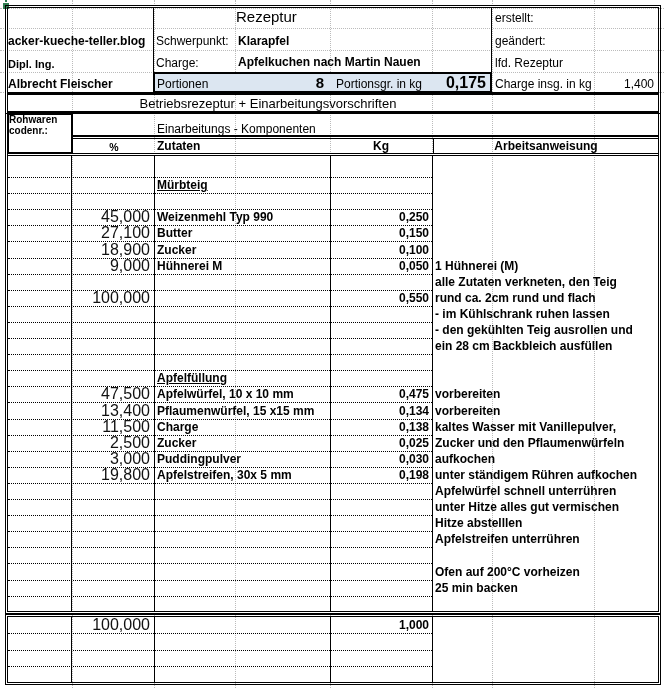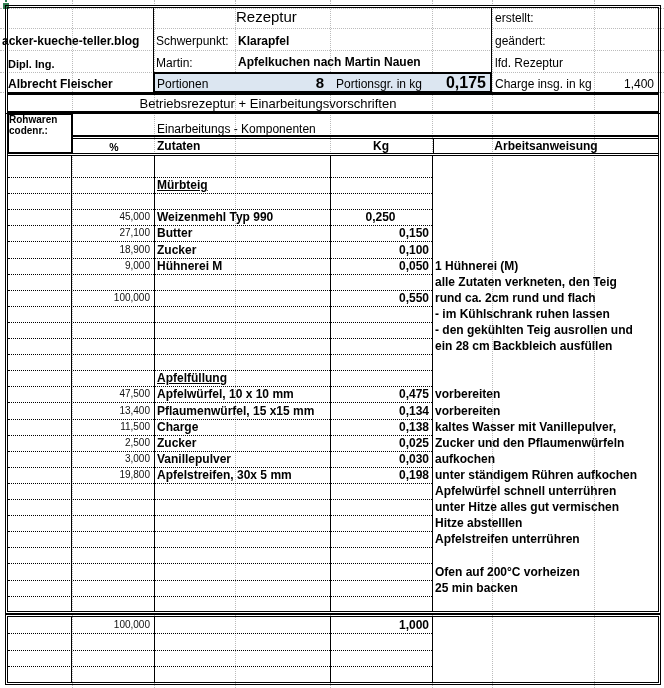--- a/index.html
+++ b/index.html
@@ -12,21 +12,21 @@
   .solid-l { position:absolute; width:0; border-left:1.5px solid #000; }
   .solid-h { position:absolute; height:0; border-top:1.5px solid #000; }
   .dot-h { position:absolute; height:0; border-top:1px dotted #000; }
   .thick-h { position:absolute; height:0; border-top:3px solid #000; }
   .txt { position:absolute; white-space:nowrap; font-size:12px; line-height:14px; }
   .b { font-weight:bold; }
   .r { text-align:right; }
   .c { text-align:center; }
   .u { text-decoration:underline; }
   .sm { font-size:11px; }
-  .pct { font-size:10px; color:#111; }
+  .pct { font-size:16px; color:#111; }
   .sel { position:absolute; width:6px; height:6px; background:#2e7d4f; left:3px; top:3px; }
   .sel-line { position:absolute; left:5px; top:0; width:2px; height:8px; border-left:2px dotted #2e7d4f; }
 </style>
 </head>
 <body>
 
 <div class="vline-dot" style="left:235px"></div>
 <div class="vline-dot" style="left:492px"></div>
 <div class="vline-dot" style="left:594px"></div>
 <div class="vline-dot" style="left:72px"></div>
@@ -47,26 +47,26 @@
 <div class="solid-l" style="left:153px; top:8px; height:86px;"></div>
 <div class="solid-l" style="left:491px; top:8px; height:86px;"></div>
 
 <div class="box" style="left:153px; top:72px; width:339px; height:21px; background:#dce6f1; border:2px solid #000;"></div>
 
 <div class="thick-h" style="left:7px; top:92px; width:651px;"></div>
 <div class="thick-h" style="left:7px; top:111px; width:651px;"></div>
 
 <div class="txt" style="left:236px; top:8px; font-size:15px; line-height:18px;">Rezeptur</div>
 
-<div class="txt b" style="left:2px; top:34px;text-align:center;">acker-kueche-teller.blog</div>
+<div class="txt b" style="left:8px; top:34px;text-align:center;">acker-kueche-teller.blog</div>
 <div class="txt" style="left:156px; top:34px;">Schwerpunkt:</div>
 <div class="txt b" style="left:238px; top:34px;">Klarapfel</div>
 
 <div class="txt b sm" style="left:8px; top:57px;">Dipl. Ing.</div>
-<div class="txt" style="left:156px; top:56px;">Martin:</div>
+<div class="txt" style="left:156px; top:56px;">Charge:</div>
 <div class="txt b" style="left:238px; top:54px; font-size:12px; line-height:17px;">Apfelkuchen nach Martin Nauen</div>
 
 <div class="txt b" style="left:8px; top:77px;">Albrecht Fleischer</div>
 <div class="txt" style="left:157px; top:77px;">Portionen</div>
 <div class="txt b r" style="left:300px; top:74px; width:24px; font-size:15px; line-height:18px;">8</div>
 <div class="txt" style="left:336px; top:77px;">Portionsgr. in kg</div>
 <div class="txt b r" style="left:420px; top:74px; width:66px; font-size:16px; line-height:18px;">0,175</div>
 
 <div class="txt" style="left:495px; top:11px;">erstellt:</div>
 <div class="txt" style="left:495px; top:34px;">geändert:</div>
@@ -97,21 +97,21 @@
 <div class="solid-l" style="left:330px; top:156px; height:456px;"></div>
 <div class="solid-l" style="left:432px; top:156px; height:456px;"></div>
 <div id="body-rows">
     <div class="dot-h" style="left: 8px; width: 424px; top: 177px;"></div>
     <div class="dot-h" style="left: 8px; width: 424px; top: 193.1px;"></div>
     <div class="txt b u" style="left: 157px; top: 178.1px;">Mürbteig</div>
     <div class="dot-h" style="left: 8px; width: 424px; top: 209.2px;"></div>
     <div class="dot-h" style="left: 8px; width: 424px; top: 225.3px;"></div>
     <div class="txt pct r" style="left: 74px; top: 210.3px; width: 76px;">45,000</div>
     <div class="txt b" style="left: 157px; top: 210.3px;">Weizenmehl Typ 990</div>
-    <div class="txt b r" style="left: 332px; top: 210.3px; width: 97px; text-align: center;">0,250</div>
+    <div class="txt b r" style="left: 332px; top: 210.3px; width: 97px;">0,250</div>
     <div class="dot-h" style="left: 8px; width: 424px; top: 241.4px;"></div>
     <div class="txt pct r" style="left: 74px; top: 226.4px; width: 76px;">27,100</div>
     <div class="txt b" style="left: 157px; top: 226.4px;">Butter</div>
     <div class="txt b r" style="left: 332px; top: 226.4px; width: 97px;">0,150</div>
     <div class="dot-h" style="left: 8px; width: 424px; top: 257.5px;"></div>
     <div class="txt pct r" style="left: 74px; top: 242.5px; width: 76px;">18,900</div>
     <div class="txt b" style="left: 157px; top: 242.5px;">Zucker</div>
     <div class="txt b r" style="left: 332px; top: 242.5px; width: 97px;">0,100</div>
     <div class="dot-h" style="left: 8px; width: 424px; top: 273.6px;"></div>
     <div class="txt pct r" style="left: 74px; top: 258.6px; width: 76px;">9,000</div>
@@ -148,21 +148,21 @@
     <div class="txt b" style="left: 157px; top: 419.6px;">Charge</div>
     <div class="txt b r" style="left: 332px; top: 419.6px; width: 97px;">0,138</div>
     <div class="txt b" style="left: 435px; top: 419.6px;">kaltes Wasser mit Vanillepulver,</div>
     <div class="dot-h" style="left: 8px; width: 424px; top: 450.7px;"></div>
     <div class="txt pct r" style="left: 74px; top: 435.7px; width: 76px;">2,500</div>
     <div class="txt b" style="left: 157px; top: 435.7px;">Zucker</div>
     <div class="txt b r" style="left: 332px; top: 435.7px; width: 97px;">0,025</div>
     <div class="txt b" style="left: 435px; top: 435.7px;">Zucker und den Pflaumenwürfeln</div>
     <div class="dot-h" style="left: 8px; width: 424px; top: 466.8px;"></div>
     <div class="txt pct r" style="left: 74px; top: 451.8px; width: 76px;">3,000</div>
-    <div class="txt b" style="left: 157px; top: 451.8px;">Vanillepulver</div>
+    <div class="txt b" style="left: 157px; top: 451.8px;">Puddingpulver</div>
     <div class="txt b r" style="left: 332px; top: 451.8px; width: 97px;">0,030</div>
     <div class="txt b" style="left: 435px; top: 451.8px;">aufkochen</div>
     <div class="dot-h" style="left: 8px; width: 424px; top: 482.9px;"></div>
     <div class="txt pct r" style="left: 74px; top: 467.9px; width: 76px;">19,800</div>
     <div class="txt b" style="left: 157px; top: 467.9px;">Apfelstreifen, 30x 5 mm</div>
     <div class="txt b r" style="left: 332px; top: 467.9px; width: 97px;">0,198</div>
     <div class="txt b" style="left: 435px; top: 467.9px;">unter ständigem Rühren aufkochen</div>
     <div class="dot-h" style="left: 8px; width: 424px; top: 499px;"></div>
     <div class="txt b" style="left: 435px; top: 484px;">Apfelwürfel schnell unterrühren</div>
     <div class="dot-h" style="left: 8px; width: 424px; top: 515.1px;"></div>

